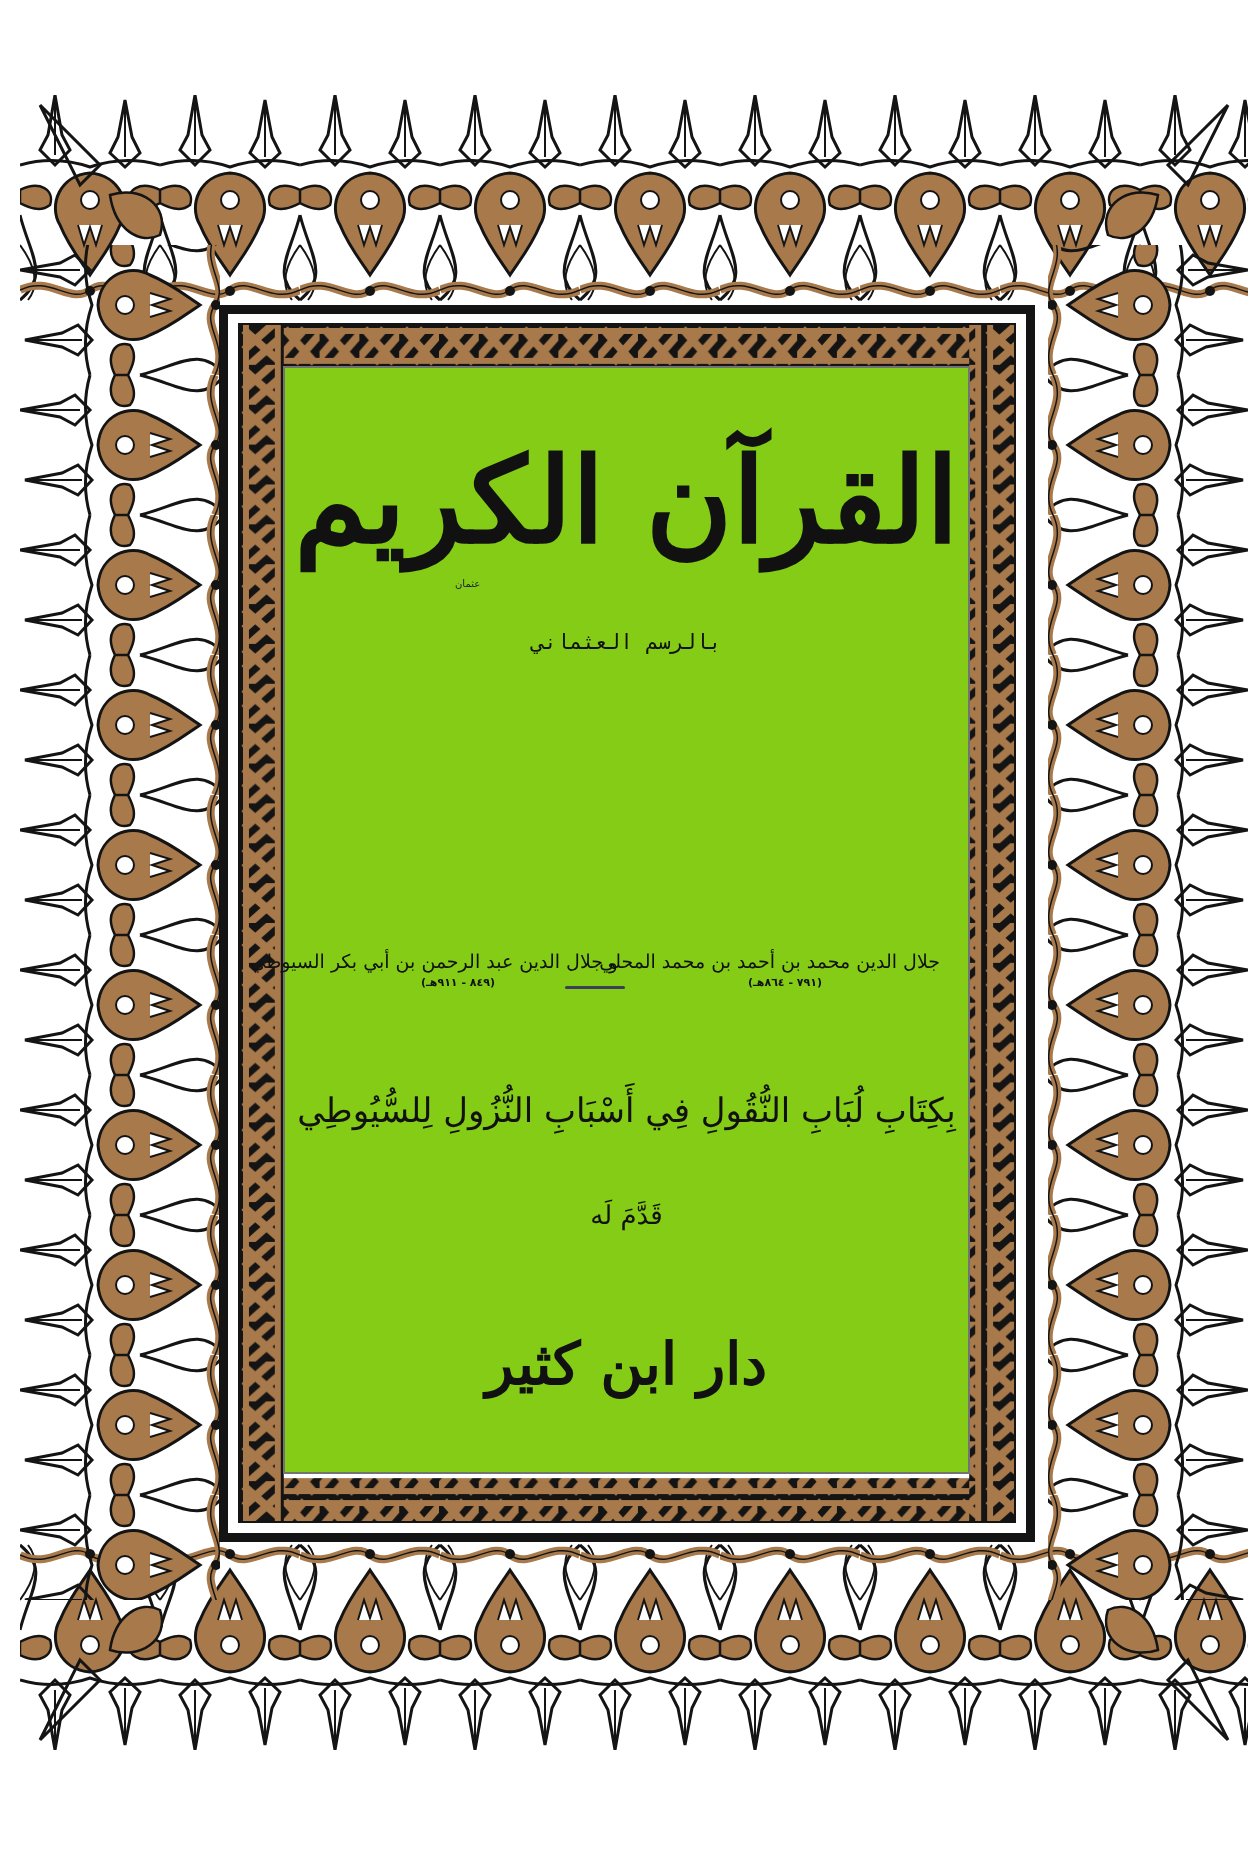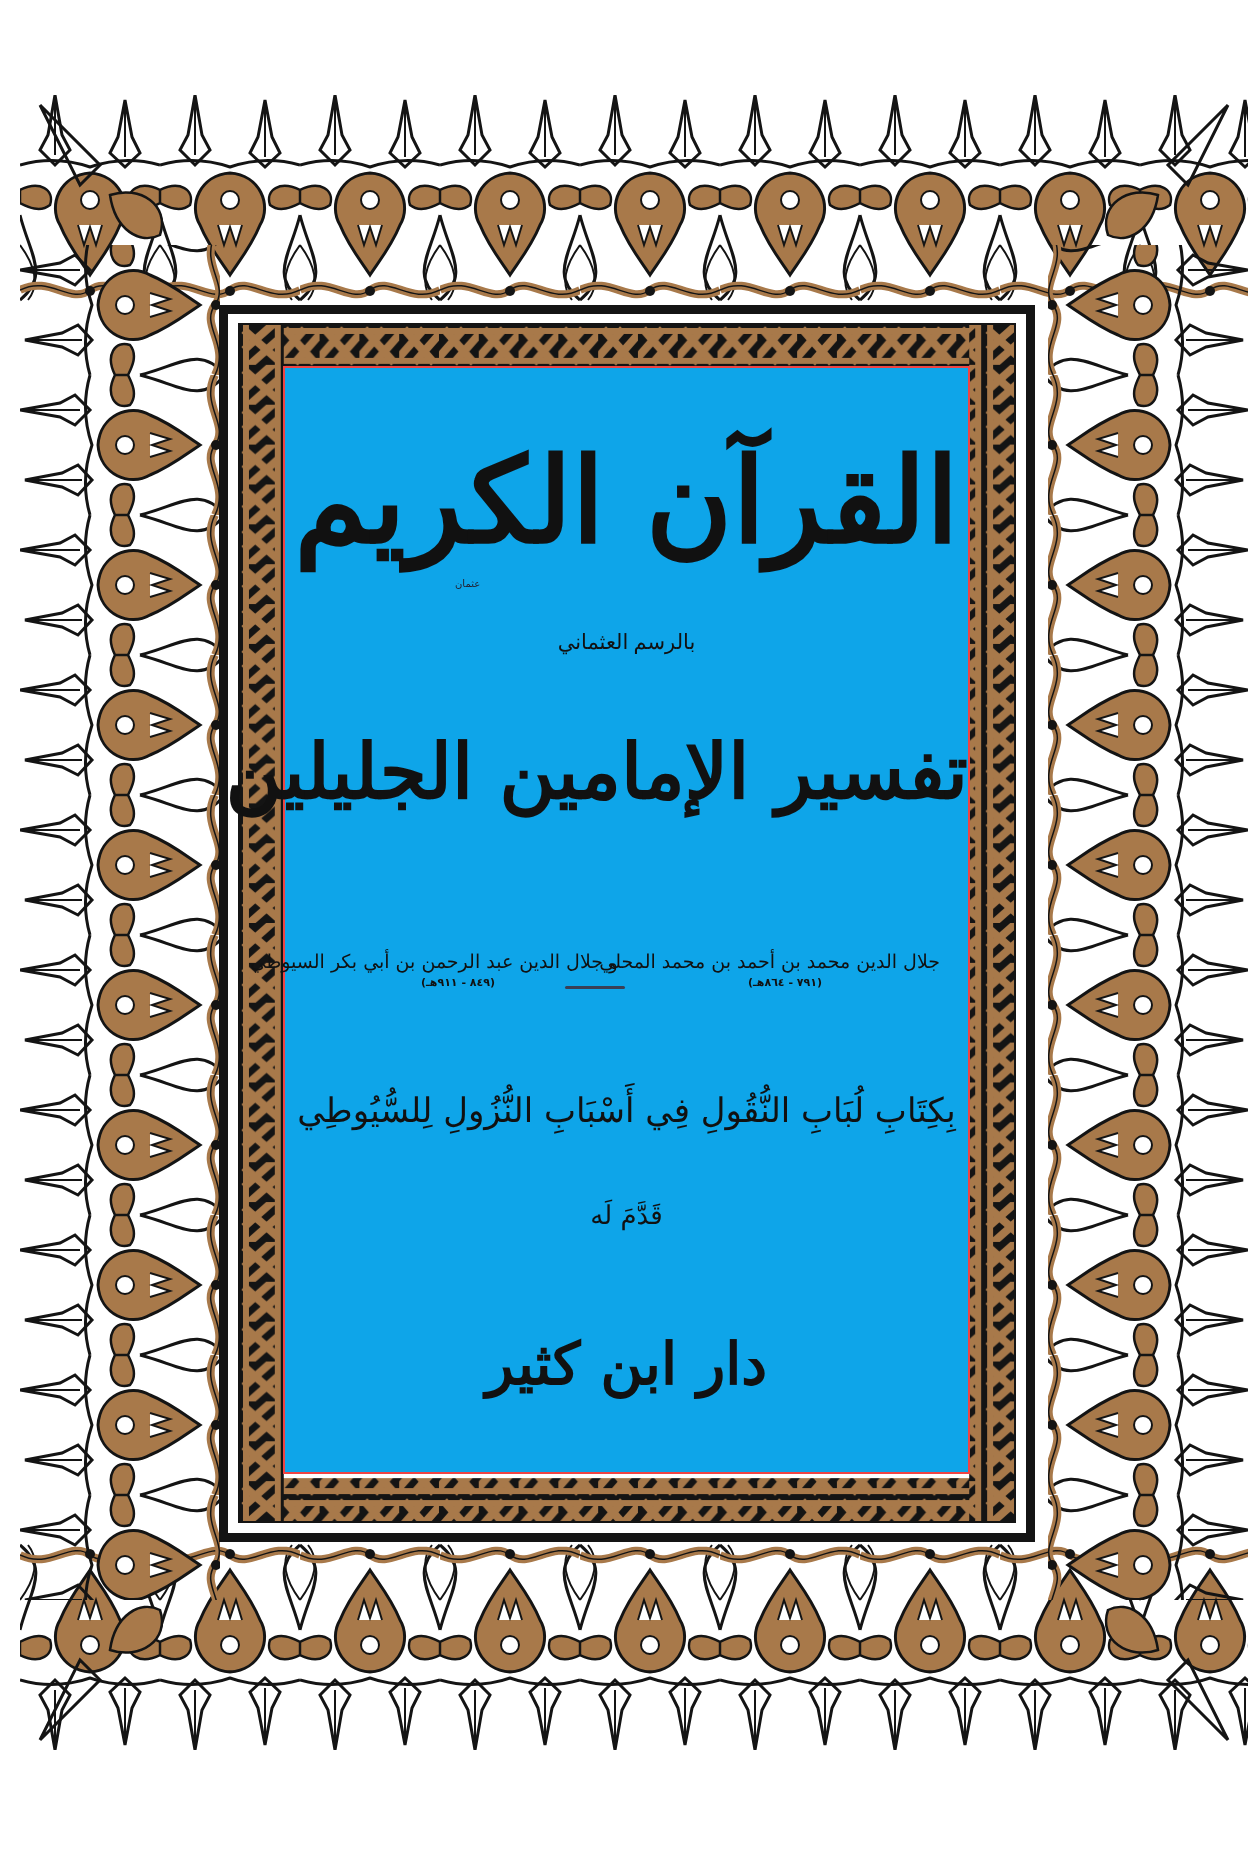--- a/index.html
+++ b/index.html
@@ -44,22 +44,22 @@
       width: 778px; height: 1200px;
       box-sizing: border-box;
       border: 2px solid #141414;
     }
     .braid-band svg { position: absolute; left: 0; top: 0; width: 100%; height: 100%; }
     .inner-panel {
       position: absolute;
       left: 283px; top: 366px;
       width: 687px; height: 1108px;
       box-sizing: border-box;
-      border: 2px solid #ef4444;
-      background: #0ea5e9;
+      border: 2px solid #737373;
+      background: #84cc16;
       direction: rtl;
     }
 
     
     .txt {
       position: absolute;
       left: 0; right: 0;
       text-align: center;
       font-family: "DejaVu Serif", serif;
       color: #111111;
@@ -75,21 +75,21 @@
     .calligrapher-sign {
       position: absolute;
       left: 170px; top: 210px;
       font-size: 10px;
       font-family: "DejaVu Sans", sans-serif;
       color: #223;
     }
     .rasm {
       top: 262px;
       font-size: 21px;
-      font-family: Liberation Serif, serif;
+      font-family: Liberation Mono, monospace;
     }
     .wa-bihamishihi {
       top: 300px;
       font-size: 40px;
     }
     .tafsir-title {
       top: 362px;
       font-size: 76px;
       font-weight: bold;
       line-height: 1.1;
@@ -260,21 +260,20 @@
   </div>
 
   <div class="inner-panel">
 
     <div class="txt title-main">القرآن الكريم</div>
     <div class="calligrapher-sign">عثمان</div>
 
     <div class="txt rasm">بالرسم العثماني</div>
 
 
-    <div class="txt tafsir-title">تفسير الإمامين الجليلين</div>
 
     <div class="authors">
       <div class="author a1">
         <span class="name">جلال الدين محمد بن أحمد بن محمد المحلي</span>
         <span class="dates">(٧٩١ - ٨٦٤هـ)</span>
       </div>
       <div class="conj">و</div>
       <div class="mark-line"></div>
       <div class="author a2">
         <span class="name">جلال الدين عبد الرحمن بن أبي بكر السيوطي</span>

